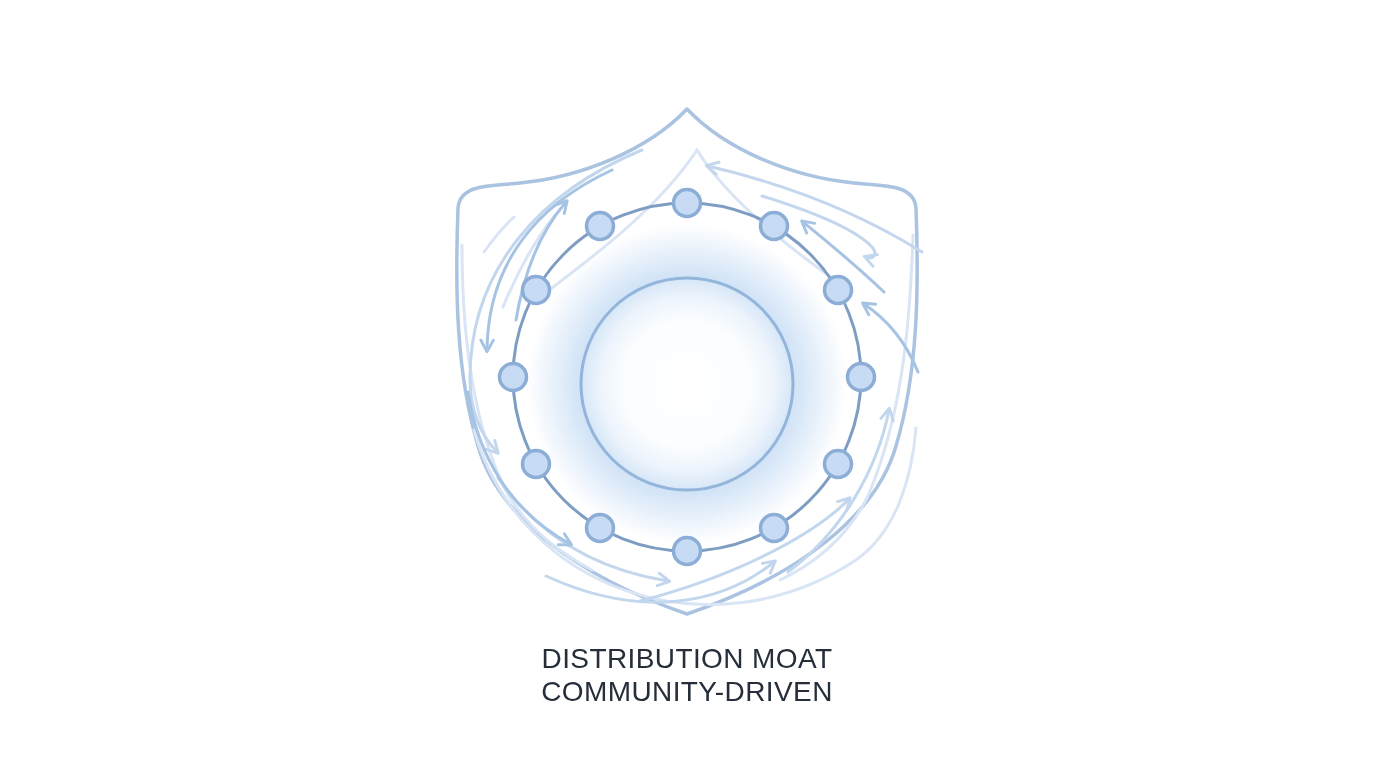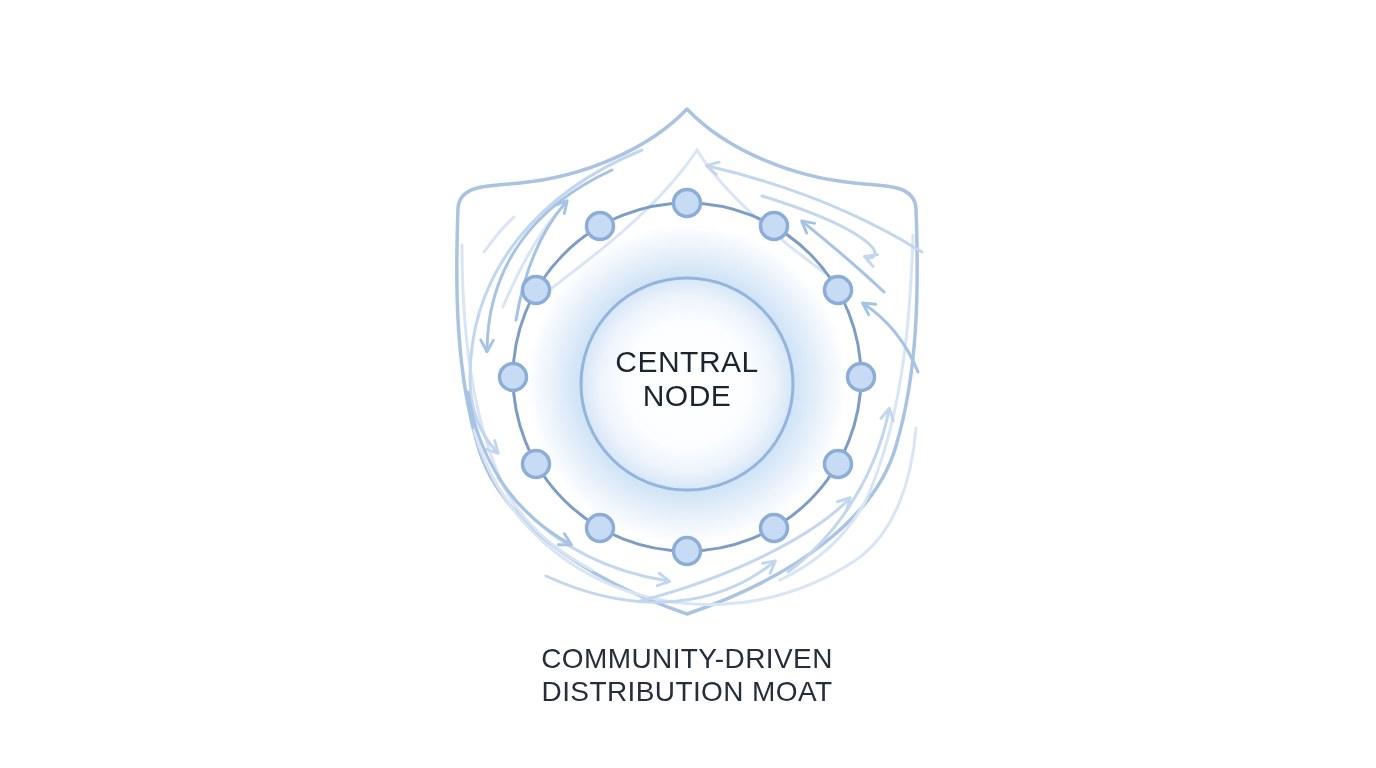--- a/index.html
+++ b/index.html
@@ -133,23 +133,19 @@
         <circle cx="536" cy="464" r="13.5"></circle>
         <circle cx="513" cy="377" r="13.5"></circle>
         <circle cx="536" cy="290" r="13.5"></circle>
         <circle cx="600" cy="226" r="13.5"></circle>
       </g>
     </g>
 
     <circle cx="687" cy="384" r="106" fill="url(#core)" stroke-width="3" stroke="#93b5db"></circle>
   </svg>
 
-  <div class="central-label">
-    <span>CENTRAL</span>
-    <span>NODE</span>
-  </div>
 
   <div class="caption">
+    <span>DISTRIBUTION MOAT</span>
     <span>COMMUNITY-DRIVEN</span>
-    <span>DISTRIBUTION MOAT</span>
   </div>
 
 </div>
 
 </body></html>

